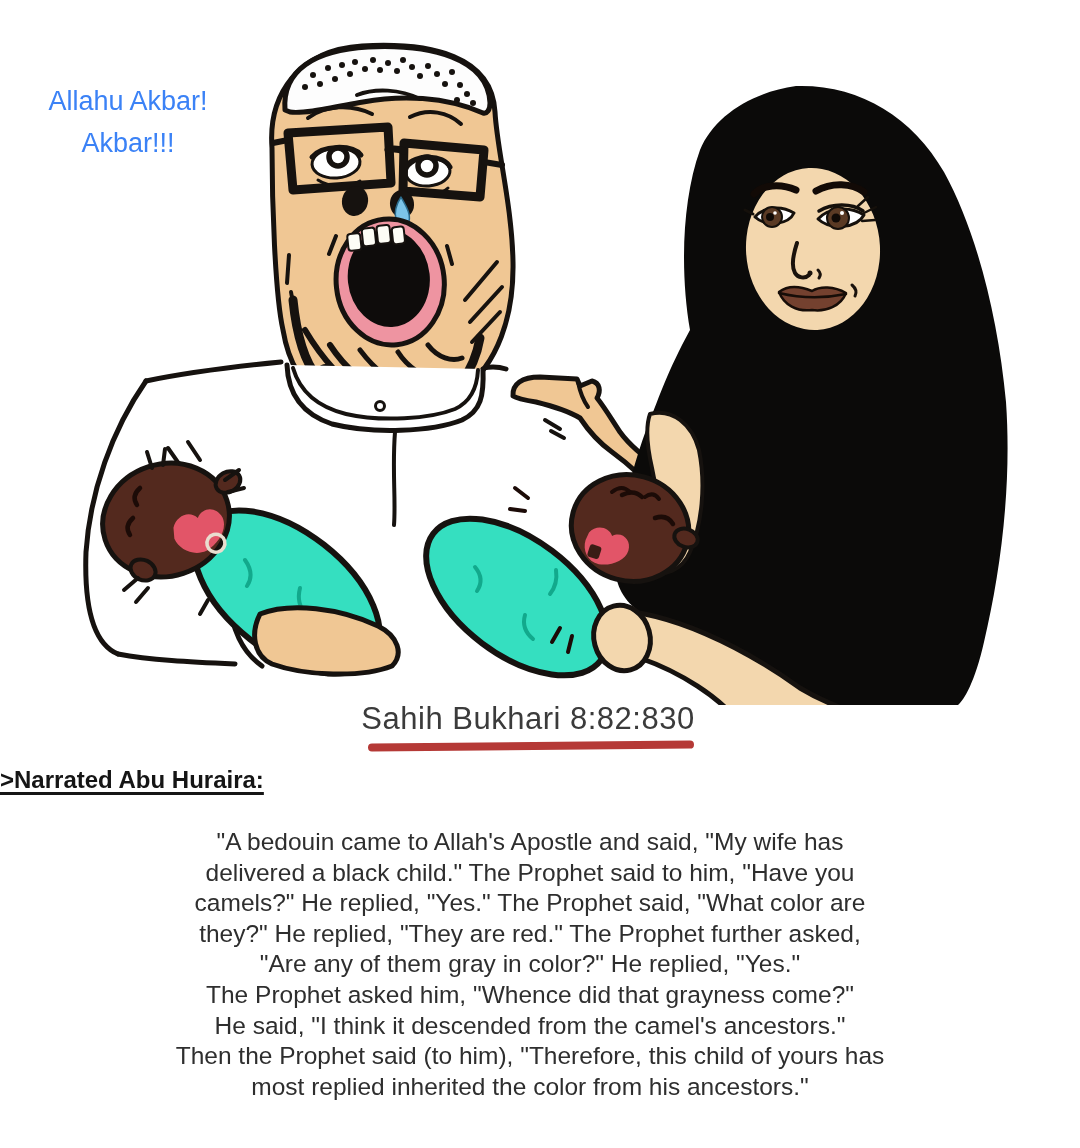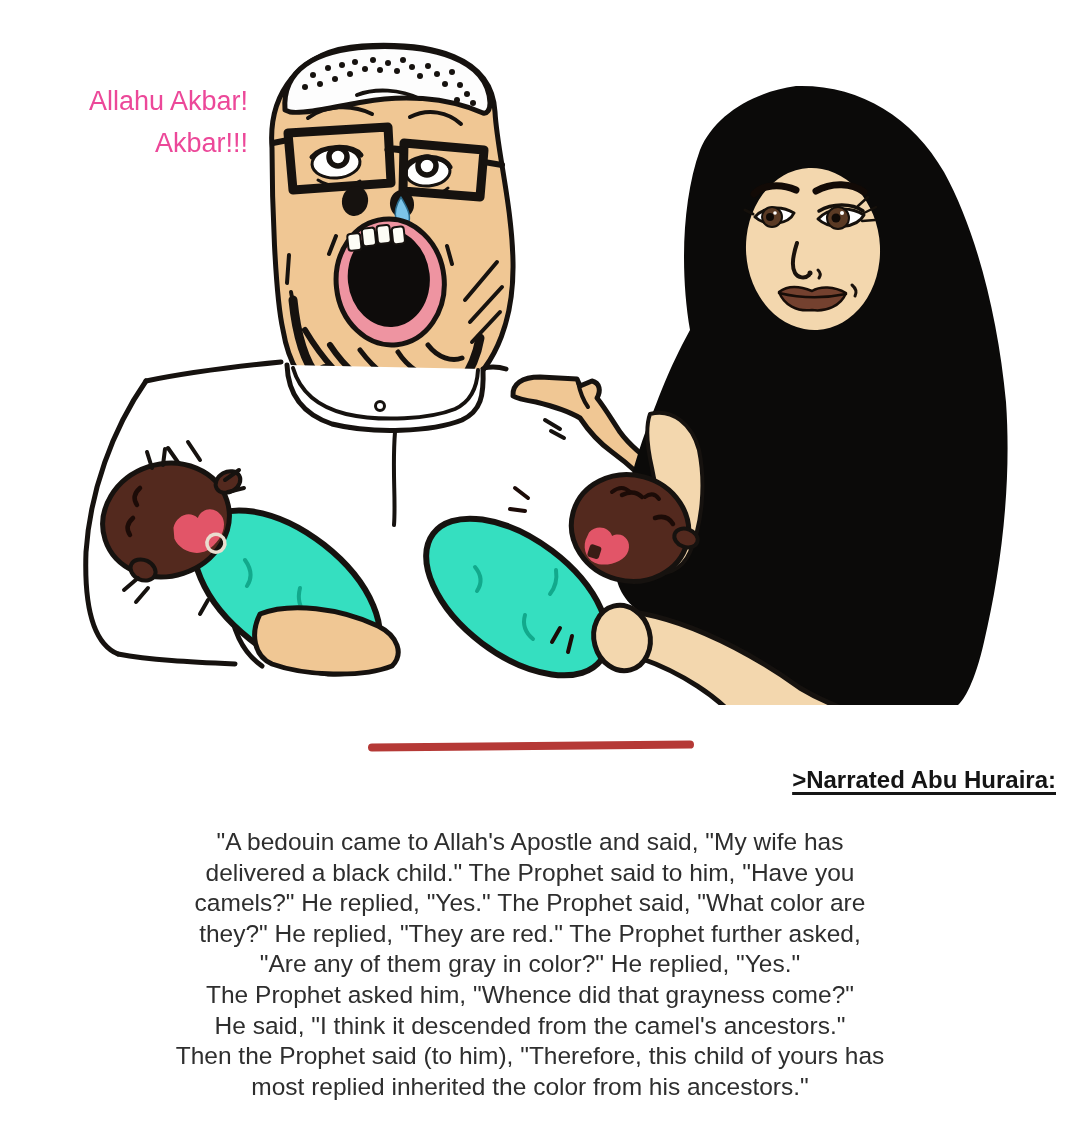--- a/index.html
+++ b/index.html
@@ -2,32 +2,32 @@
 <html style="--color-underline-red: #b53936; --color-man-skin: #f0c794; --color-woman-skin: #f3d7ae; --color-baby-skin: #53291e; --color-swaddle-teal: #35dfc0; --color-swaddle-fold: #12a98c; --color-pacifier-red: #e25568; --color-pacifier-notch: #3a1d15; --color-tear-blue: #7cc4e8; --color-mouth-pink: #ee94a1; --color-mouth-cavity: #0e0c0b; --color-lips-brown: #74412f; --color-iris-brown: #5a3a24; --color-hijab-black: #0b0a09; --color-outline: #16120f; --color-text: #2e2e2e;"><head>
 <meta charset="utf-8">
 <style>
   html,body{margin:0;padding:0;}
   body{background:#ffffff;font-family:"Liberation Sans", sans-serif;}
   #page{position:relative;width:1080px;height:1148px;background:#ffffff;overflow:hidden;}
   #illustration{position:absolute;left:0;top:0;}
   svg *{stroke-linecap:round;stroke-linejoin:round;}
   .speech{
     position:absolute;left:8px;top:80px;width:240px;
-    text-align:right;font-size:27px;line-height:42px;color:#ec4899;
+    text-align:center;font-size:27px;line-height:42px;color:#3b82f6;
   }
   .citation{
     position:absolute;left:0;top:701px;width:1056px;text-align:center;
     font-size:31px;color:#3b3b3b;letter-spacing:0.5px;
   }
   .red-underline{
     position:absolute;left:50%;top:742px;width:326px;height:8px;margin-left:-172px;
     background:var(--color-underline-red,#b53936);border-radius:5px;transform:rotate(-0.5deg);
   }
   .narration{
-    position:absolute;left:0;top:766px;width:1056px;text-align:right;
+    position:absolute;left:0;top:766px;width:1056px;text-align:left;
     font-size:24px;font-weight:bold;color:#151515;
   }
   .narration span{text-decoration:underline;text-underline-offset:4px;text-decoration-thickness:2.5px;}
   .hadith{
     position:absolute;left:50%;top:827px;width:860px;margin-left:-440px;text-align:center;
     font-size:24.5px;line-height:30.6px;color:#2e2e2e;
   }
   .hadith div{white-space:nowrap;}
 </style>
 </head>
@@ -270,20 +270,21 @@
       <g transform="rotate(18 604 548)">
         <path d="M585,538 C589,528 602,526 608,534 C616,526 628,532 628,543 C628,554 616,563 604,565 C592,566 584,556 584,546 Z" fill="var(--color-pacifier-red)"></path>
         <rect x="590" y="548" width="12" height="13" rx="3" fill="var(--color-pacifier-notch)"></rect>
       </g>
 
       <path d="M612,610 C670,612 740,645 800,688 C820,700 840,708 858,714 L845,724 L740,724 C720,697 680,672 640,658 C622,652 610,648 606,640 Z" fill="var(--color-woman-skin)" stroke="var(--color-outline)" stroke-width="5"></path>
       <ellipse cx="622" cy="638" rx="28" ry="33" transform="rotate(-15 622 638)" fill="var(--color-woman-skin)" stroke="var(--color-outline)" stroke-width="5"></ellipse>
     </g>
   </svg>
 
+  <div class="citation">Sahih Bukhari 8:82:830</div>
   <div class="red-underline"></div>
 
   <div class="narration">
     <span>&gt;Narrated Abu Huraira:</span>
   </div>
 
   <div class="hadith">
     <div>"A bedouin came to Allah's Apostle and said, "My wife has</div>
     <div>delivered a black child." The Prophet said to him, "Have you</div>
     <div>camels?" He replied, "Yes." The Prophet said, "What color are</div>

